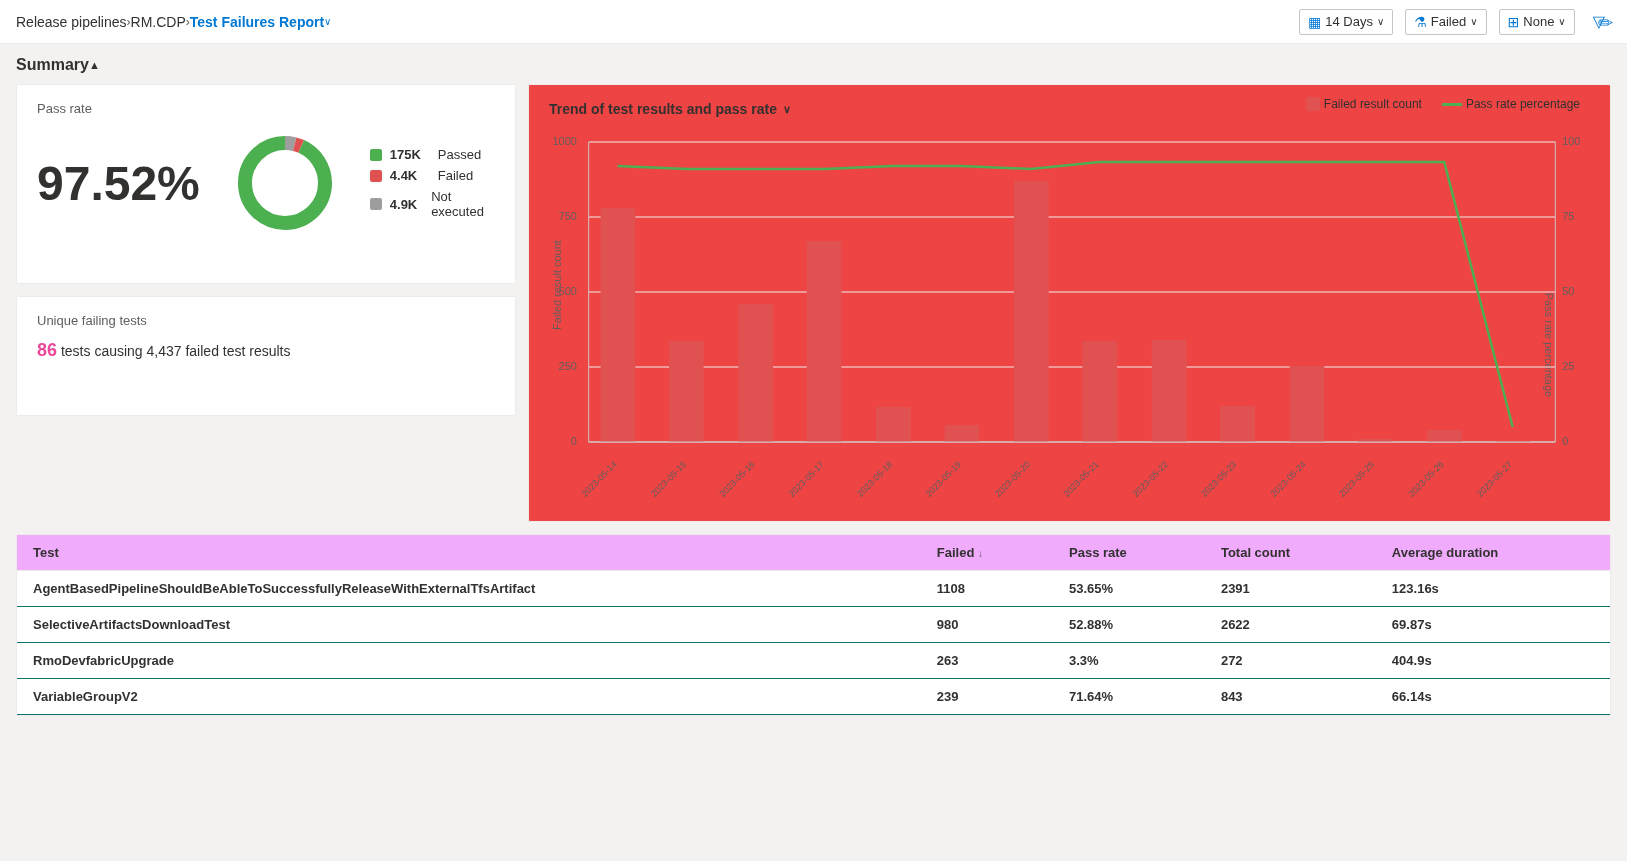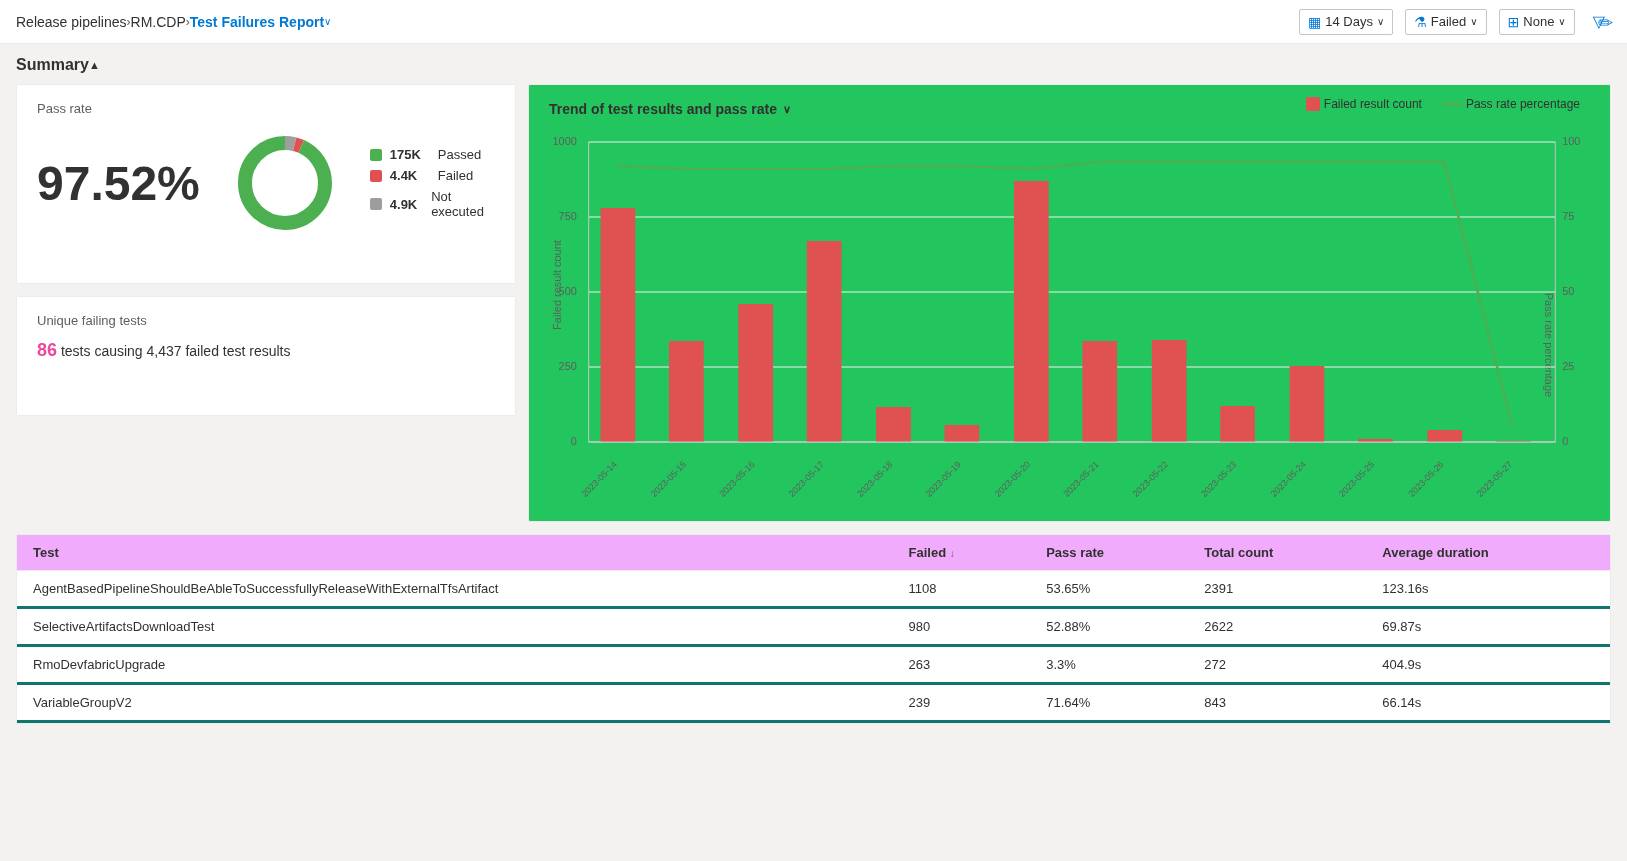--- a/index.html
+++ b/index.html
@@ -169,21 +169,21 @@
 
     
     .left-col {
       display: flex;
       flex-direction: column;
       gap: 0;
     }
 
     
     .trend-card {
-      background: #22c55e;
+      background: #ef4444;
       border: 1px solid #edebe9;
       border-radius: 2px;
       padding: 16px 20px;
       flex: 1;
       min-height: 420px;
     }
     .trend-title {
       font-size: 14px;
       font-weight: 600;
       color: #323130;
@@ -213,21 +213,22 @@
     thead th {
       text-align: left;
       padding: 10px 16px;
       font-size: 13px;
       font-weight: 600;
       color: #323130;
       border-bottom: 1px solid #edebe9;
       background: #f0abfc;
     }
     tbody tr {
-      border-bottom: 3px solid #0f766e;
+      border-bottom: 1px solid #0f766e;
+      font-weight: bold;
     }
     tbody td {
       padding: 10px 16px;
       font-size: 13px;
       color: #323130;
     }
     .sort-icon {
       font-size: 10px;
       color: #605e5c;
     }

